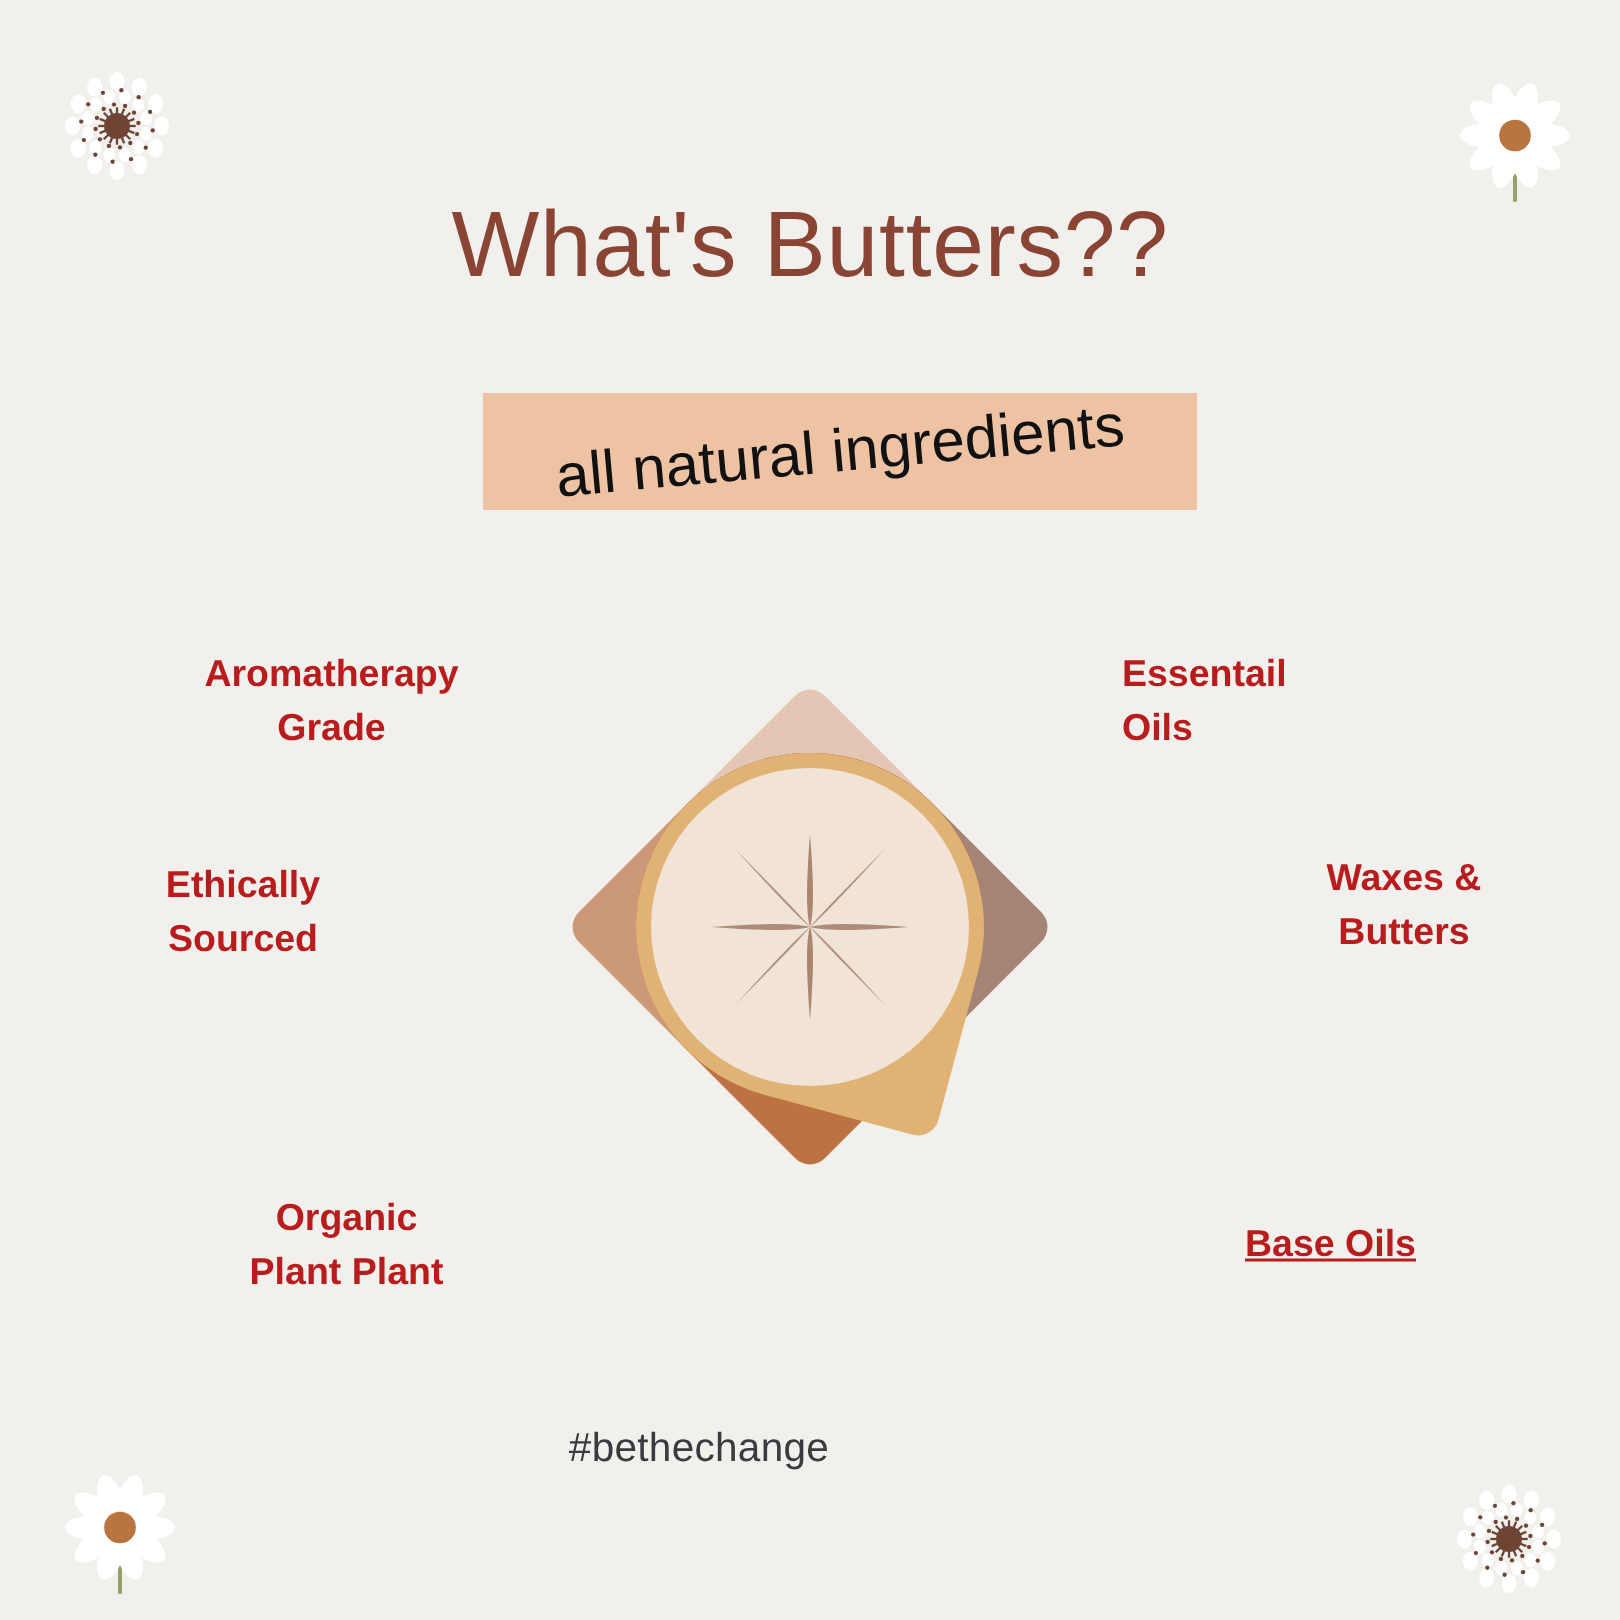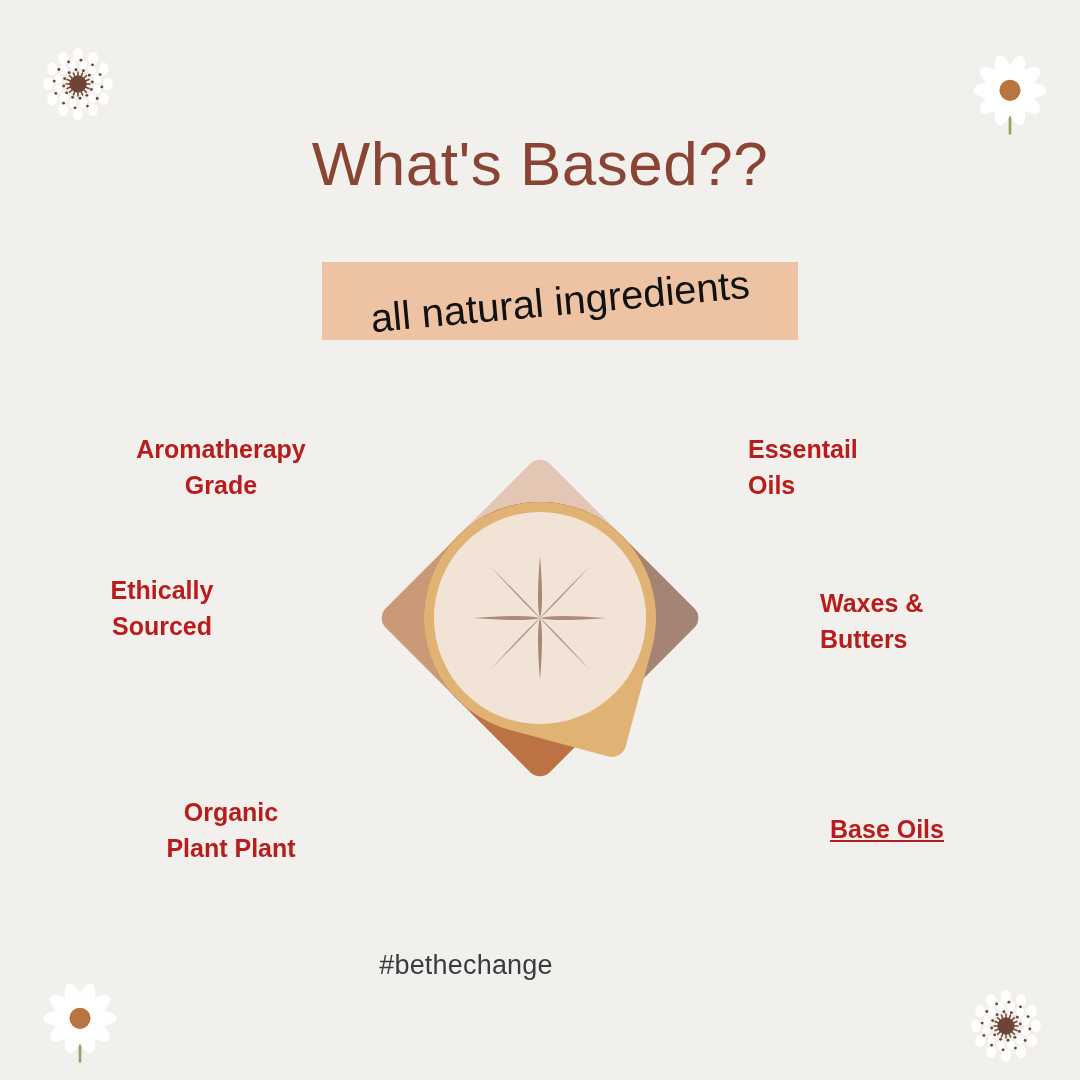--- a/index.html
+++ b/index.html
@@ -116,21 +116,21 @@
     font-size: 25px;
     font-weight: bold;
     color: #b91c1c;
     line-height: 1.42;
   }
 
   #label-aroma    { left: 96px;  top: 432px; width: 250px; text-align: center; }
   #label-ethical  { left: 52px;  top: 573px; width: 220px; text-align: center; }
   #label-organic  { left: 104px; top: 795px; width: 254px; text-align: center; }
   #label-essential{ left: 748px; top: 432px; width: 220px; }
-  #label-waxes    { left: 820px; top: 586px; width: 232px; }
+  #label-waxes    { left: 820px; top: 568px; width: 232px; text-align: center; }
   #label-base     { left: 760px; top: 812px; width: 254px; text-align: center; text-decoration: underline; }
 
   
   #footer-hashtag {
     position: absolute;
     left: 0;
     top: 950px;
     width: 932px;
     text-align: center;
     font-size: 27px;
@@ -319,21 +319,21 @@
           <line x1="50" y1="50" x2="45.03" y2="37.99" stroke="#6E4434" stroke-width="1.6"></line>
           <line x1="50" y1="50" x2="50.00" y2="37.00" stroke="#6E4434" stroke-width="1.6"></line>
           <line x1="50" y1="50" x2="54.97" y2="37.99" stroke="#6E4434" stroke-width="1.6"></line>
           <line x1="50" y1="50" x2="59.19" y2="40.81" stroke="#6E4434" stroke-width="1.6"></line>
           <line x1="50" y1="50" x2="62.01" y2="45.03" stroke="#6E4434" stroke-width="1.6"></line>
         </g>
       <circle cx="50" cy="50" r="9" fill="#6E4434"></circle>
     </svg>
   </div>
 
-  <div id="title">What's Based??</div>
+  <div id="title">What's Butters??</div>
 
   <div id="subtitle-band"></div>
   <div id="subtitle-text">all natural ingredients</div>
 
   <div id="flower">
 
     <div class="petal" style="transform: rotate(-135deg) translate(0px, 0px); background:#E8C0A6;">
       <div class="petal-icon" style="transform: rotate(135deg);">
         <svg viewBox="0 0 100 100" width="92" height="92">
           <g id="p1-burst">

